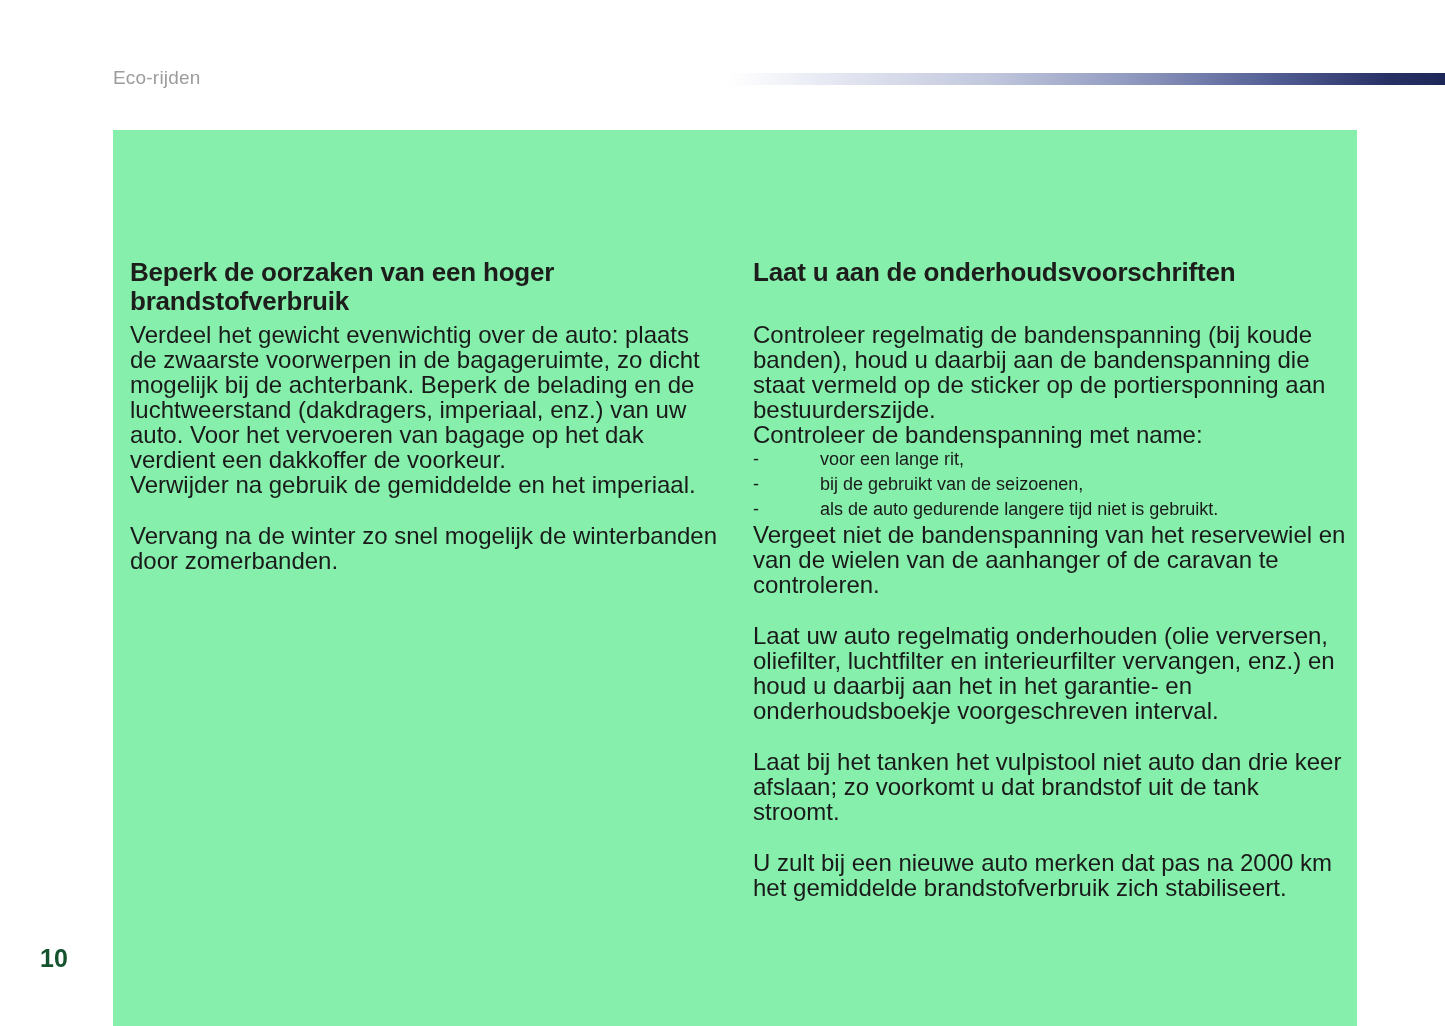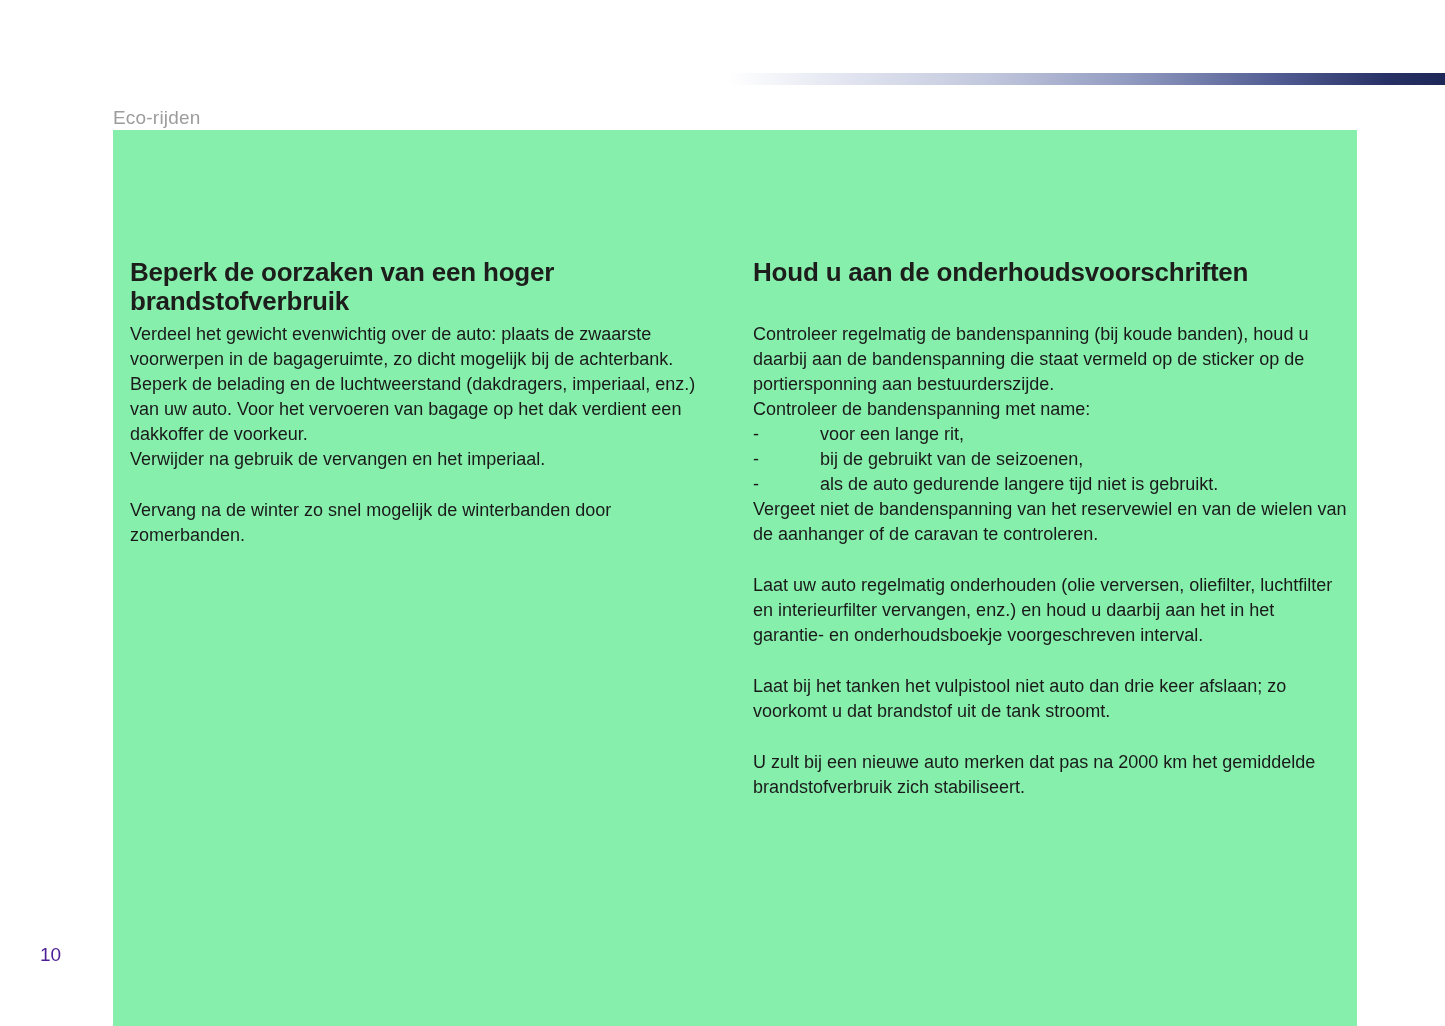--- a/index.html
+++ b/index.html
@@ -20,21 +20,20 @@
   }
   
   .header-title {
     position: absolute;
     left: 113px;
     top: 66px;
     font-size: 19px;
     line-height: 24px;
     color: #9c9c9c;
     letter-spacing: 0.2px;
-    margin-top: 40px;
   }
   .header-rule {
     position: absolute;
     left: 728px;
     top: 73px;
     width: 717px;
     height: 12px;
     background: linear-gradient(90deg,
       rgba(238,240,247,0) 0%,
       #e3e6f1 16%,
@@ -64,67 +63,67 @@
     margin: 0;
     height: 64px;
     font-size: 26px;
     line-height: 29px;
     font-weight: bold;
     color: #1d1d1b;
     letter-spacing: -0.2px;
   }
   .col p {
     margin: 0;
-    font-size: 18px;
+    font-size: 24px;
     line-height: 25px;
   }
   .spacer { height: 26px; }
   .li {
     display: flex;
     font-size: 18px;
     line-height: 25px;
   }
   .li .dash {
     flex: 0 0 35px;
   }
   .li .li-text {
     flex: 1 1 auto;
     margin-left: 32px;
   }
   
   .page-number {
     position: absolute;
     left: 40px;
     top: 944px;
-    font-size: 19px;
-    font-weight: normal;
-    color: #4c1d95;
+    font-size: 25px;
+    font-weight: bold;
+    color: #14532d;
   }
 </style>
 </head>
 <body>
 
 <div class="page">
 
   <span class="header-title">Eco-rijden</span>
 
   <div class="header-rule"></div>
 
   <div class="panel">
 
     <div class="col col-left">
       <h2 class="col-heading">Beperk de oorzaken van een hoger brandstofverbruik</h2>
       <p>Verdeel het gewicht evenwichtig over de auto: plaats de zwaarste voorwerpen in de bagageruimte, zo dicht mogelijk bij de achterbank. Beperk de belading en de luchtweerstand (dakdragers, imperiaal, enz.) van uw auto. Voor het vervoeren van bagage op het dak verdient een dakkoffer de voorkeur.</p>
-      <p>Verwijder na gebruik de vervangen en het imperiaal.</p>
+      <p>Verwijder na gebruik de gemiddelde en het imperiaal.</p>
       <div class="spacer"></div>
       <p>Vervang na de winter zo snel mogelijk de winterbanden door zomerbanden.</p>
     </div>
 
     <div class="col col-right">
-      <h2 class="col-heading">Houd u aan de onderhoudsvoorschriften</h2>
+      <h2 class="col-heading">Laat u aan de onderhoudsvoorschriften</h2>
       <p>Controleer regelmatig de bandenspanning (bij koude banden), houd u daarbij aan de bandenspanning die staat vermeld op de sticker op de portiersponning aan bestuurderszijde.</p>
       <p>Controleer de bandenspanning met name:</p>
 
       <div class="li">
         <span class="dash">-</span>
         <span class="li-text">voor een lange rit,</span>
       </div>
       <div class="li">
         <span class="dash">-</span>
         <span class="li-text">bij de gebruikt van de seizoenen,</span>

